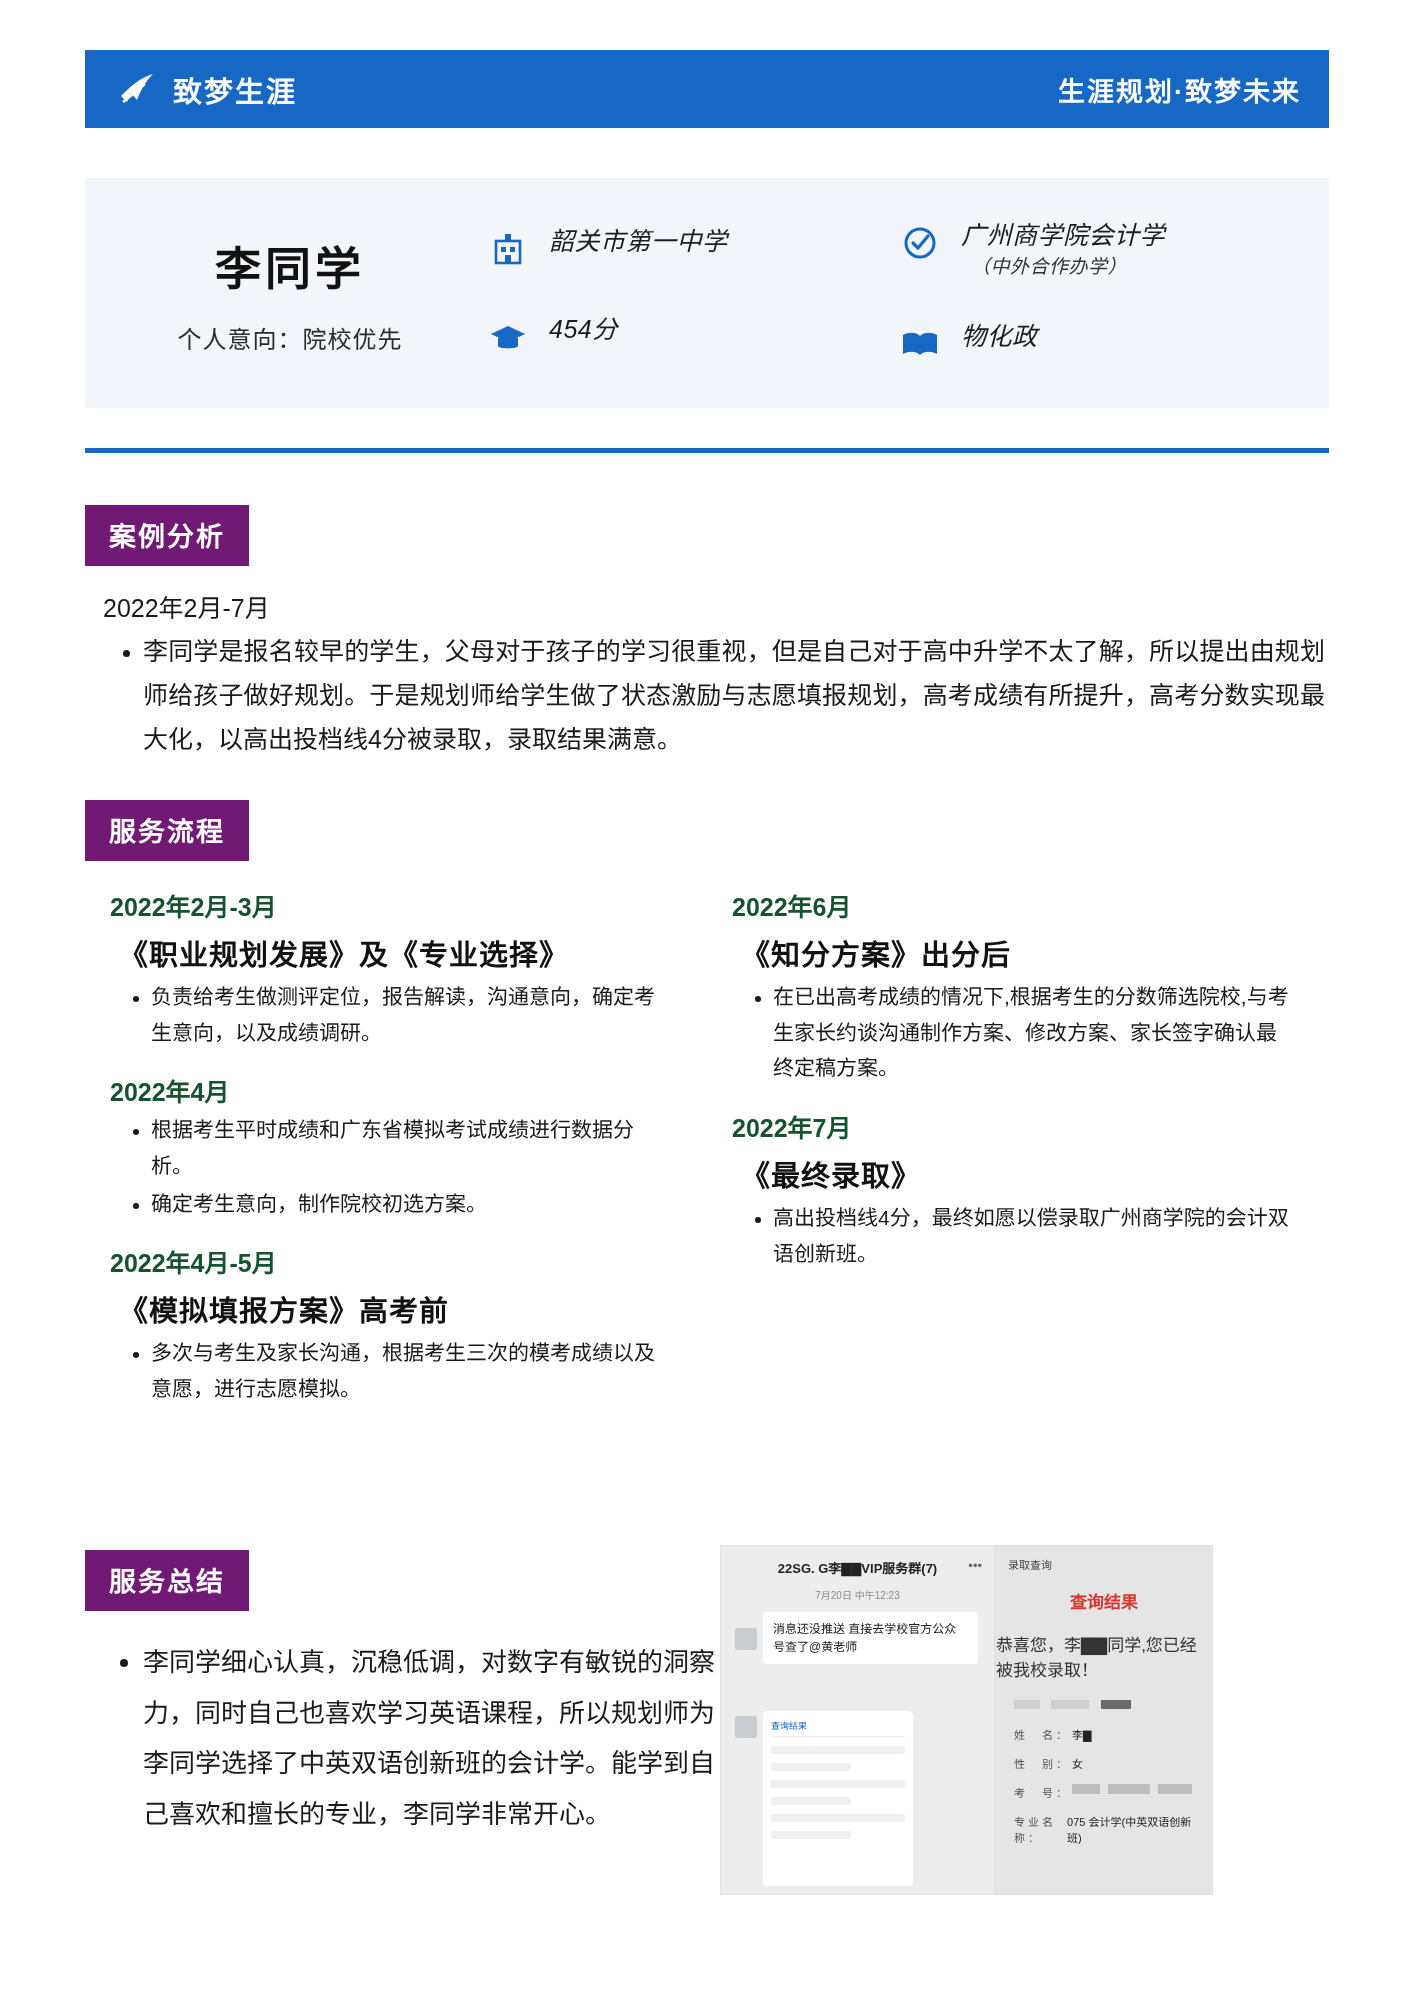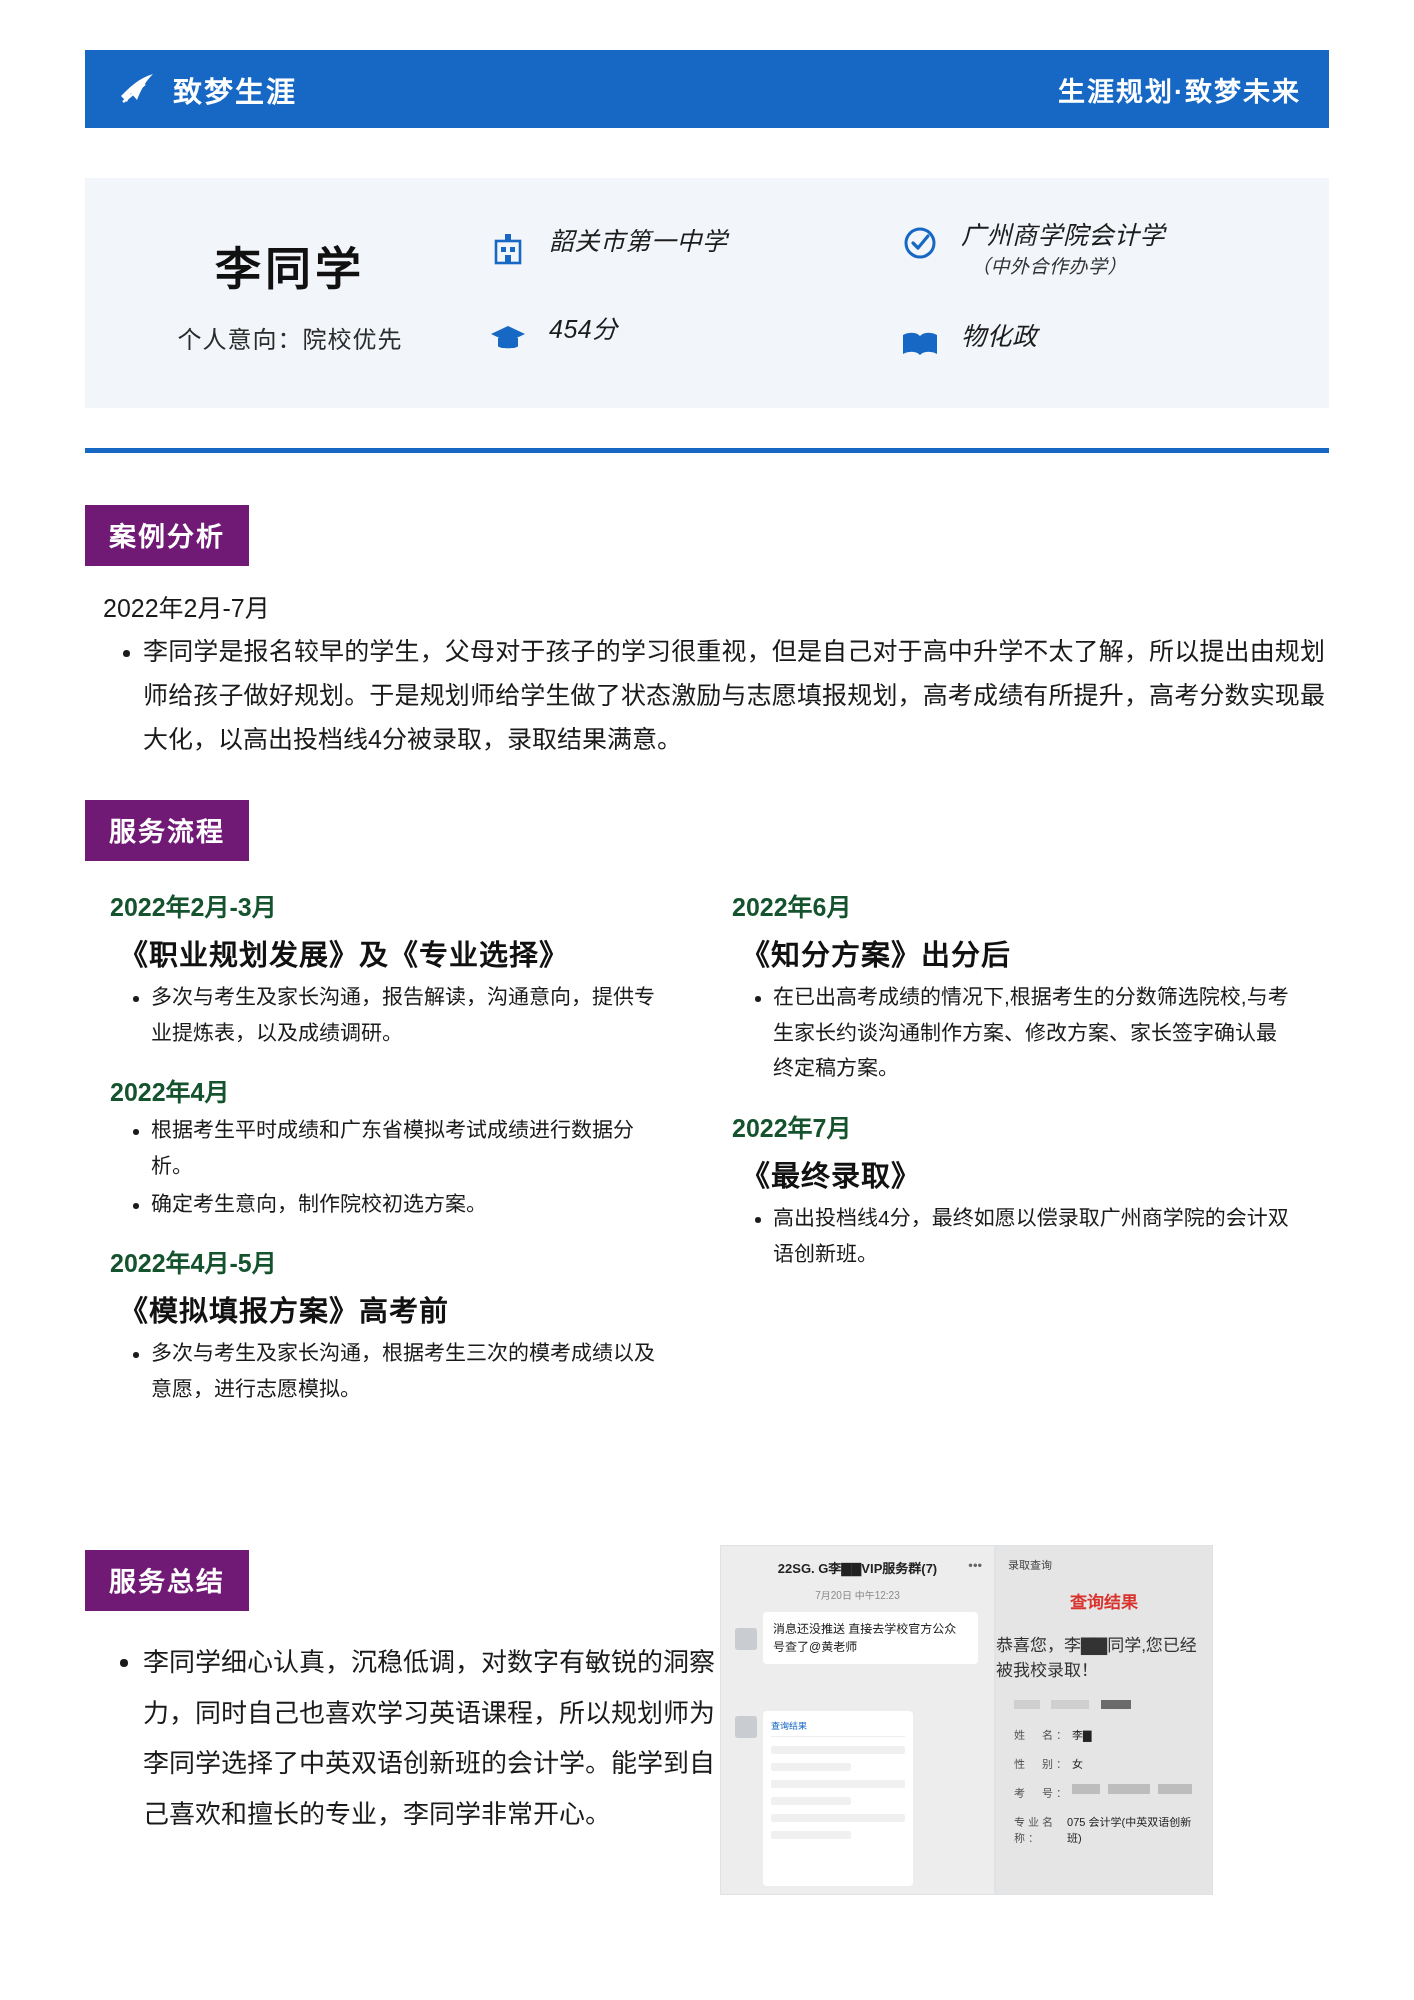--- a/index.html
+++ b/index.html
@@ -356,21 +356,21 @@
 
   <div class="block" id="flow-block">
     <div class="sec-label">服务流程</div>
     <div class="flow-cols">
 
       <div class="flow-col">
         <div class="stage">
           <div class="stage-date">2022年2月-3月</div>
           <div class="stage-title">《职业规划发展》及《专业选择》</div>
           <ul class="sub">
-            <li>多次与考生及家长沟通，报告解读，沟通意向，提供专业提炼表，以及成绩调研。</li>
+            <li>负责给考生做测评定位，报告解读，沟通意向，确定考生意向，以及成绩调研。</li>
           </ul>
         </div>
         <div class="stage">
           <div class="stage-date">2022年4月</div>
           <ul class="sub">
             <li>根据考生平时成绩和广东省模拟考试成绩进行数据分析。</li>
             <li>确定考生意向，制作院校初选方案。</li>
           </ul>
         </div>
         <div class="stage">

